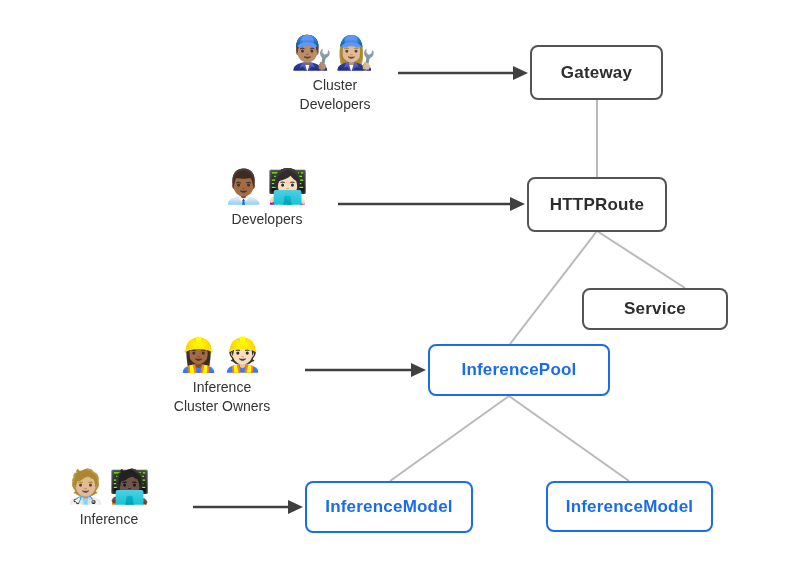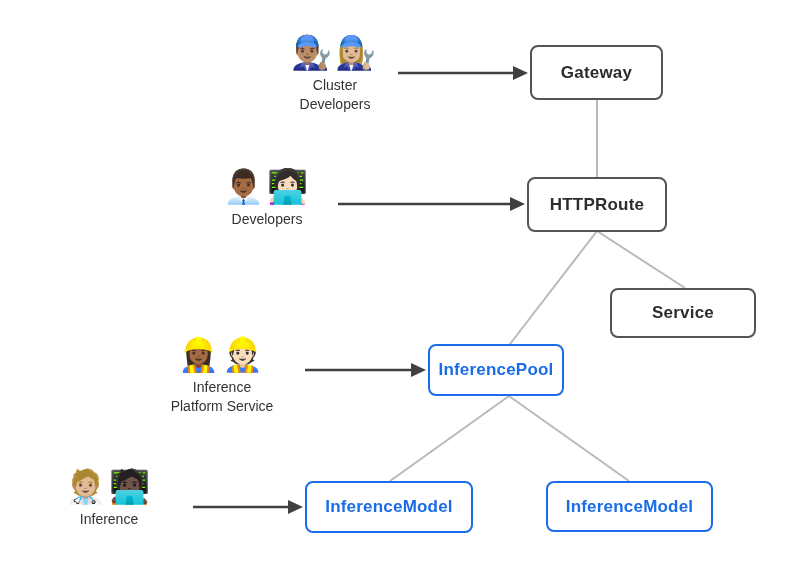--- a/index.html
+++ b/index.html
@@ -49,22 +49,22 @@
     font-size: 17px;
     color: var(--box-text, #2d2d2d);
     letter-spacing: 0.2px;
   }
   .node.blue {
     border-color: var(--accent-blue, #1a6ce8);
     color: var(--accent-blue, #1a6ce8);
   }
   #node-gateway        { left: 530px; top: 45px;  width: 133px; height: 55px; }
   #node-httproute      { left: 527px; top: 177px; width: 140px; height: 55px; }
-  #node-service        { left: 610px; top: 288px; width: 146px; height: 50px; }
-  #node-inferencepool  { left: 428px; top: 344px; width: 136px; height: 52px; }
+  #node-service        { left: 582px; top: 288px; width: 146px; height: 42px; }
+  #node-inferencepool  { left: 428px; top: 344px; width: 182px; height: 52px; }
   #node-inferencemodel-left  { left: 305px; top: 481px; width: 168px; height: 52px; }
   #node-inferencemodel-right { left: 546px; top: 481px; width: 167px; height: 51px; }
 
   .persona {
     position: absolute;
     width: 150px;
     text-align: center;
   }
   .persona .emoji {
     display: block;
@@ -122,21 +122,21 @@
   </div>
 
   <div class="persona" id="persona-application-developers">
     <span class="emoji">👨🏾‍💼👩🏻‍💻</span>
     <span class="label-line">Developers</span>
   </div>
 
   <div class="persona" id="persona-inference-platform-owners">
     <span class="emoji">👷🏾‍♀️👷🏻</span>
     <span class="label-line">Inference</span>
-    <span class="label-line">Platform Service</span>
+    <span class="label-line">Cluster Owners</span>
   </div>
 
   <div class="persona" id="persona-inference-workload-owners">
     <span class="emoji">🧑🏼‍⚕️🧑🏿‍💻</span>
     <span class="label-line">Inference</span>
   </div>
 
   <div class="node" id="node-gateway">
     <span>Gateway</span>
   </div>

